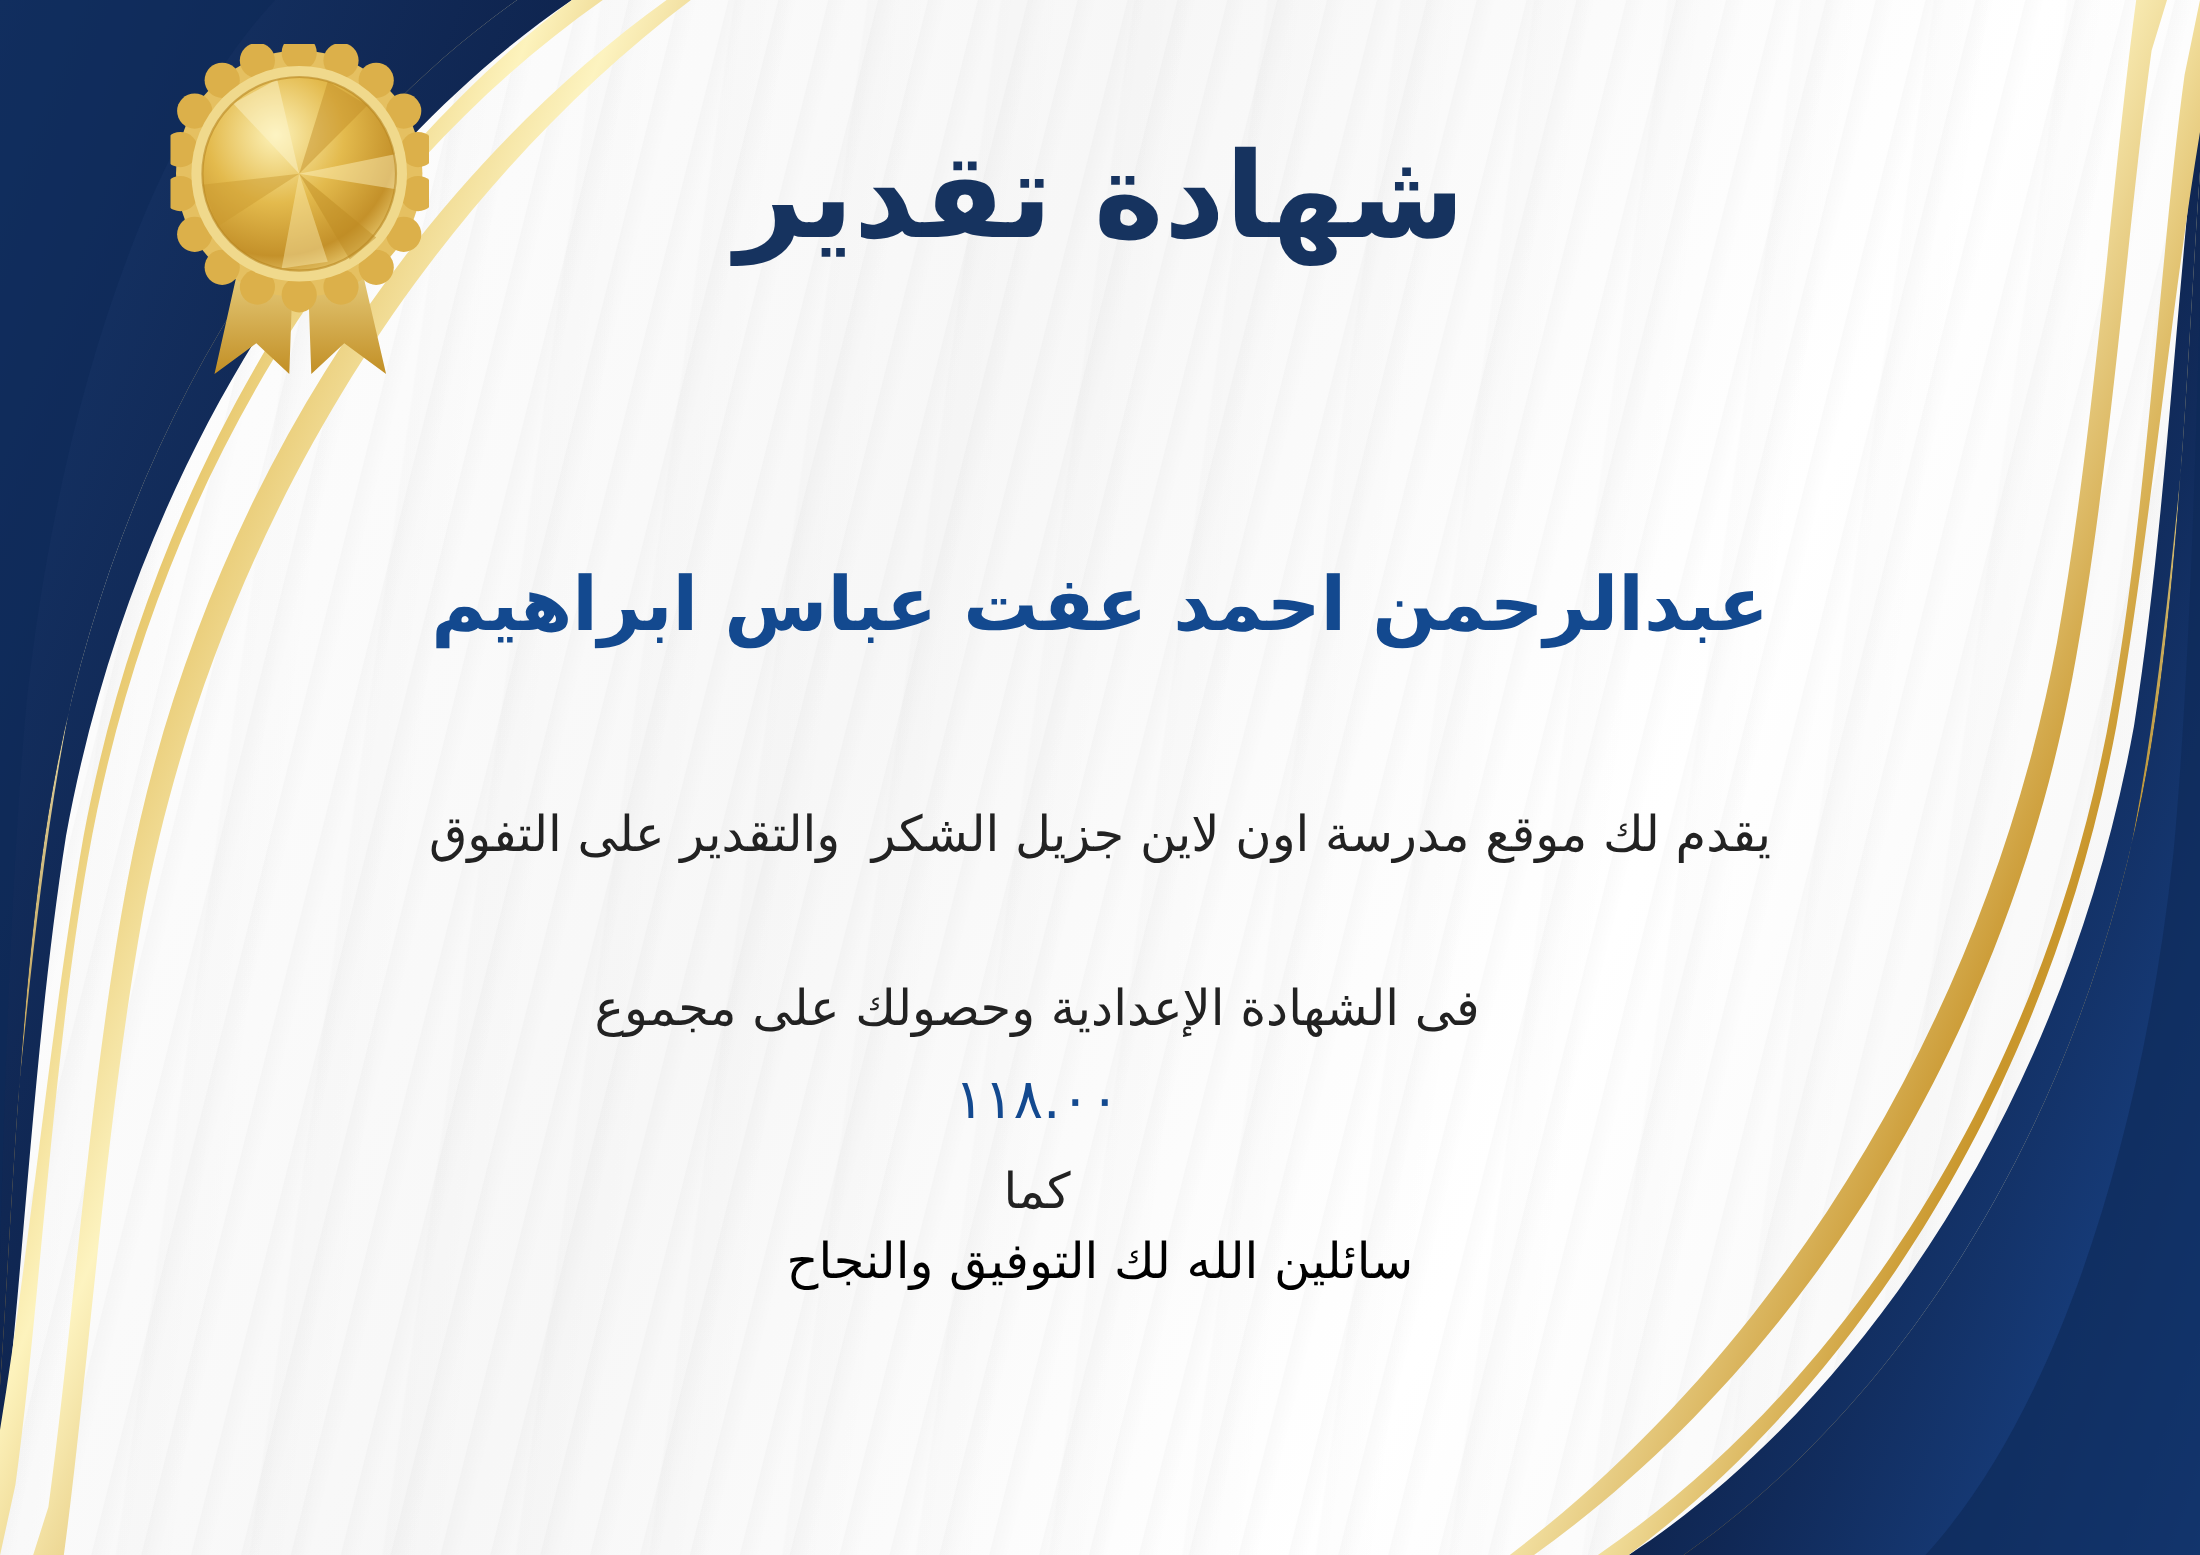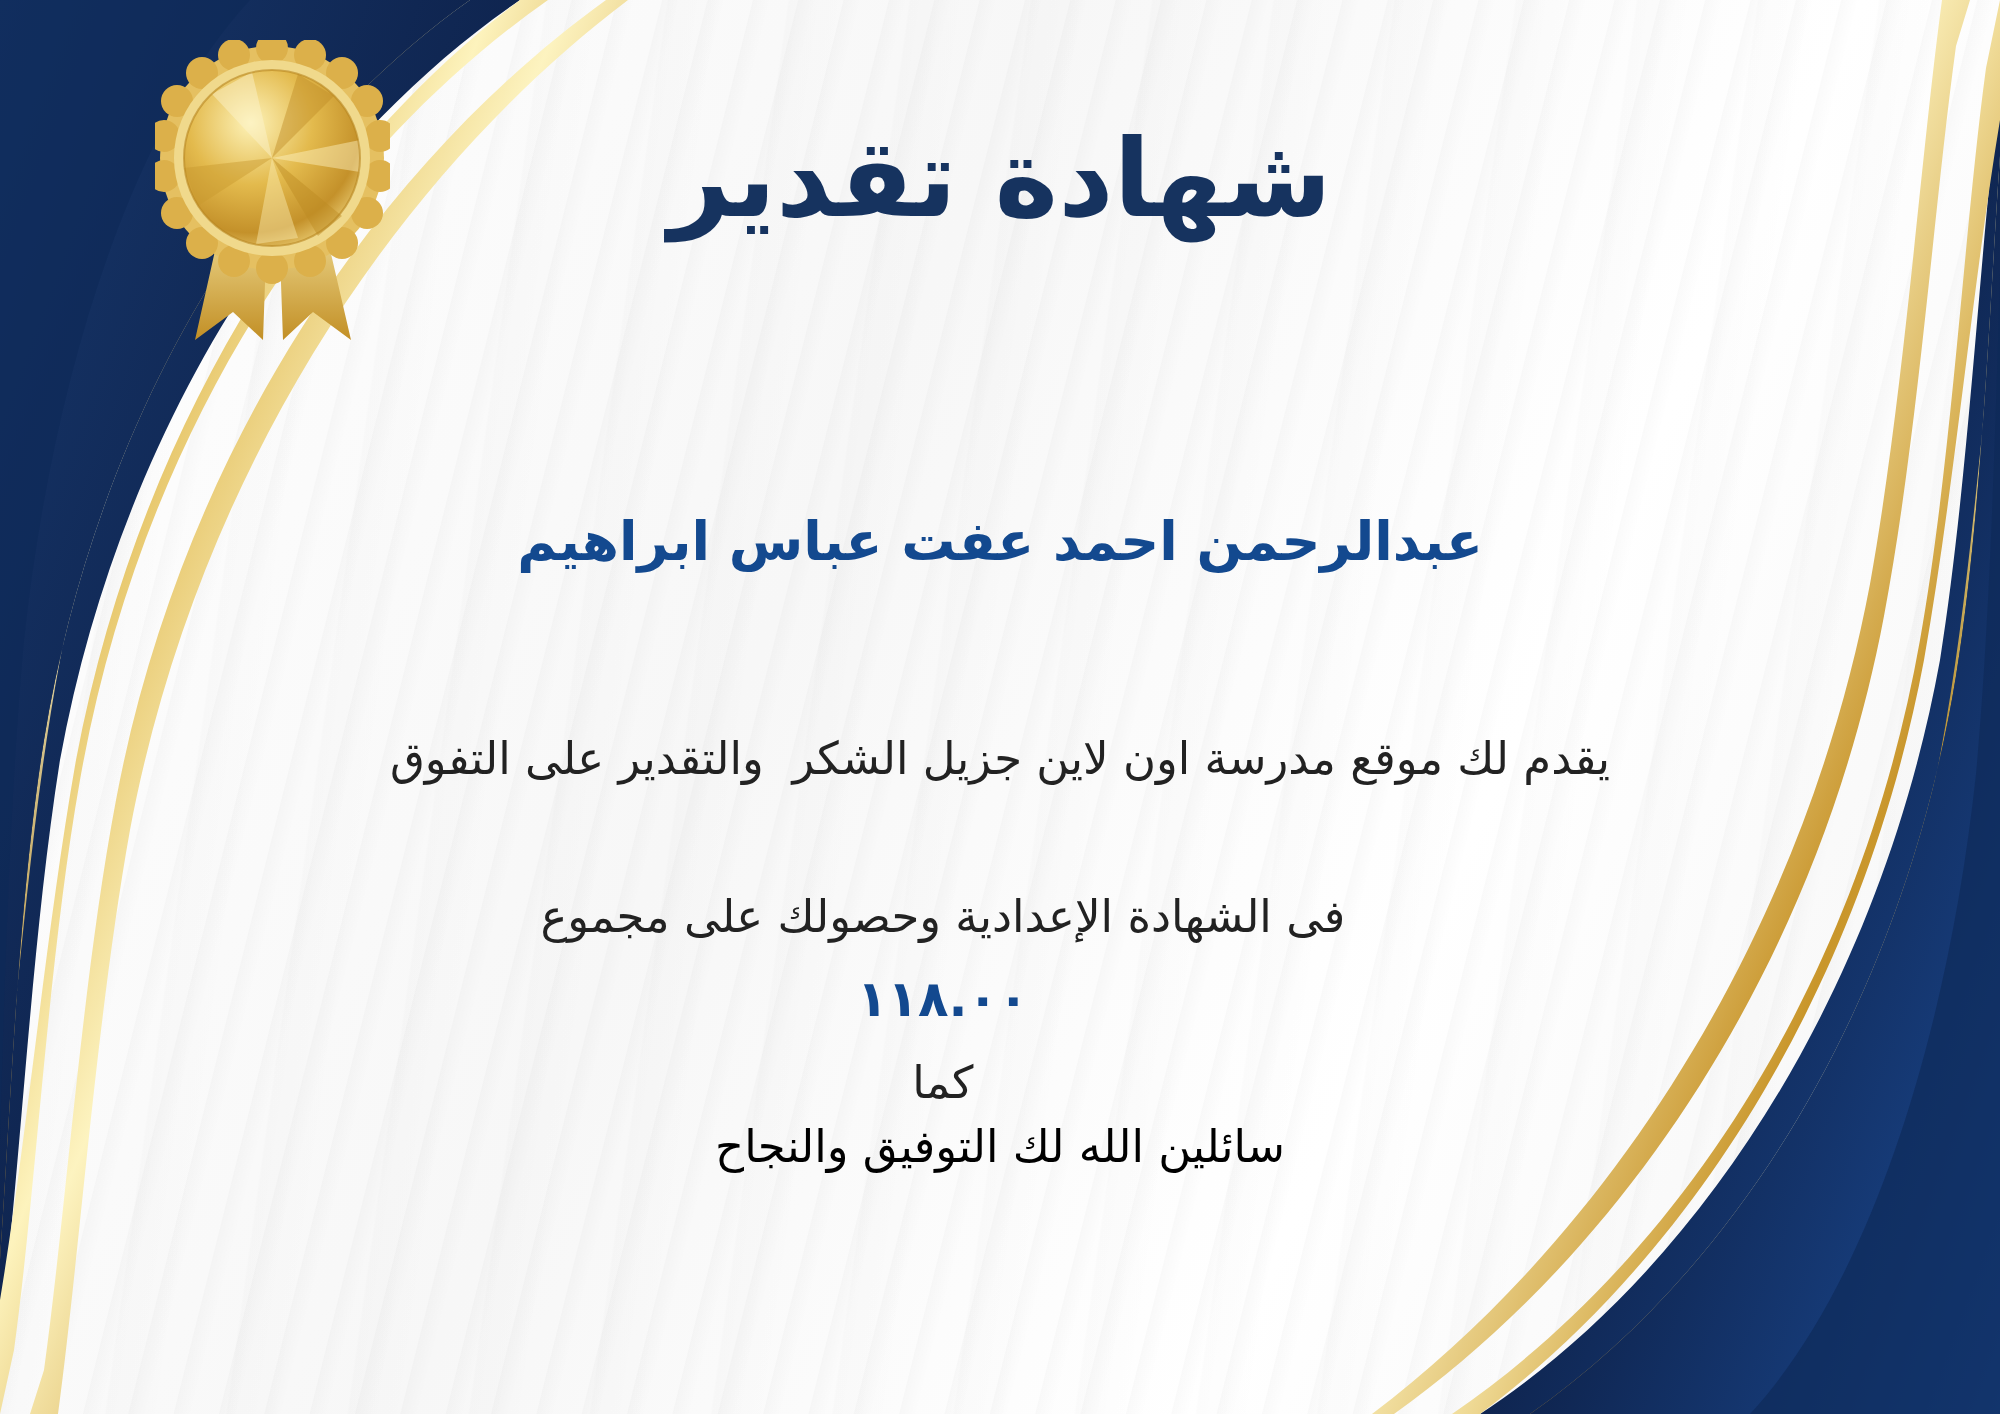--- a/index.html
+++ b/index.html
@@ -60,21 +60,21 @@
     color: #16335f;
     letter-spacing: 0px;
     line-height: 1.1;
   }
 
   .recipient-name {
     position: absolute;
     top: 510px;
     right: 0;
     left: 0;
-    font-size: 54px;
+    font-size: 68px;
     font-weight: 700;
     color: #13498f;
     line-height: 1.2;
   }
 
   .body-text {
     position: absolute;
     top: 720px;
     right: 230px;
     left: 230px;
@@ -84,21 +84,21 @@
     font-weight: 500;
   }
 
   .body-line {
     display: block;
     white-space: pre-wrap;
   }
 
   .score {
     color: #13498f;
-    font-weight: 700;
+    font-weight: 400;
     font-size: 50px;
     padding: 0 18px;
   }
 
   .closing-text {
     position: absolute;
     top: 1120px;
     right: 0;
     left: 0;
     font-size: 45px;

